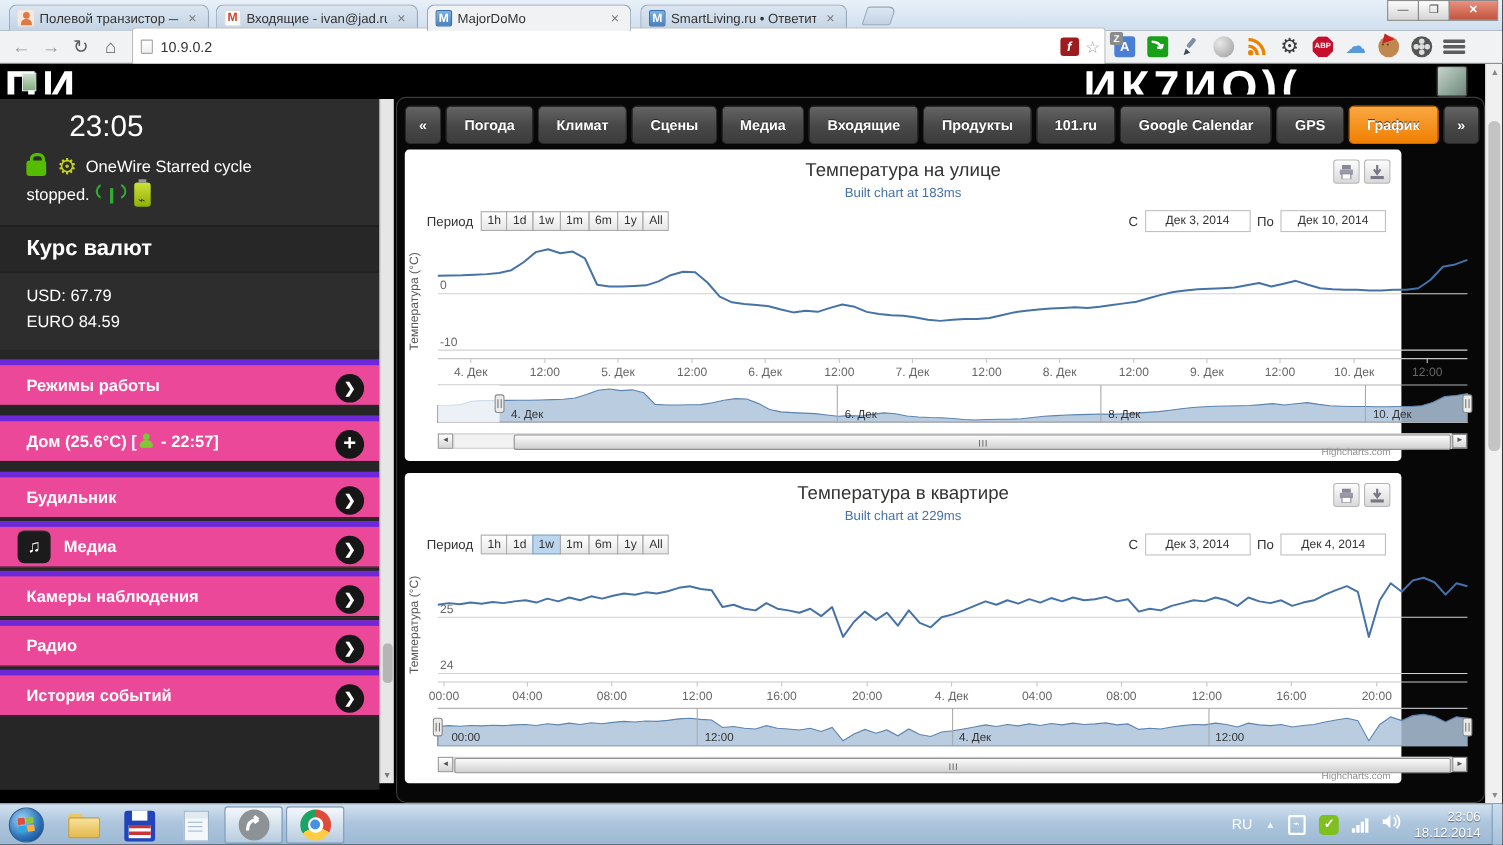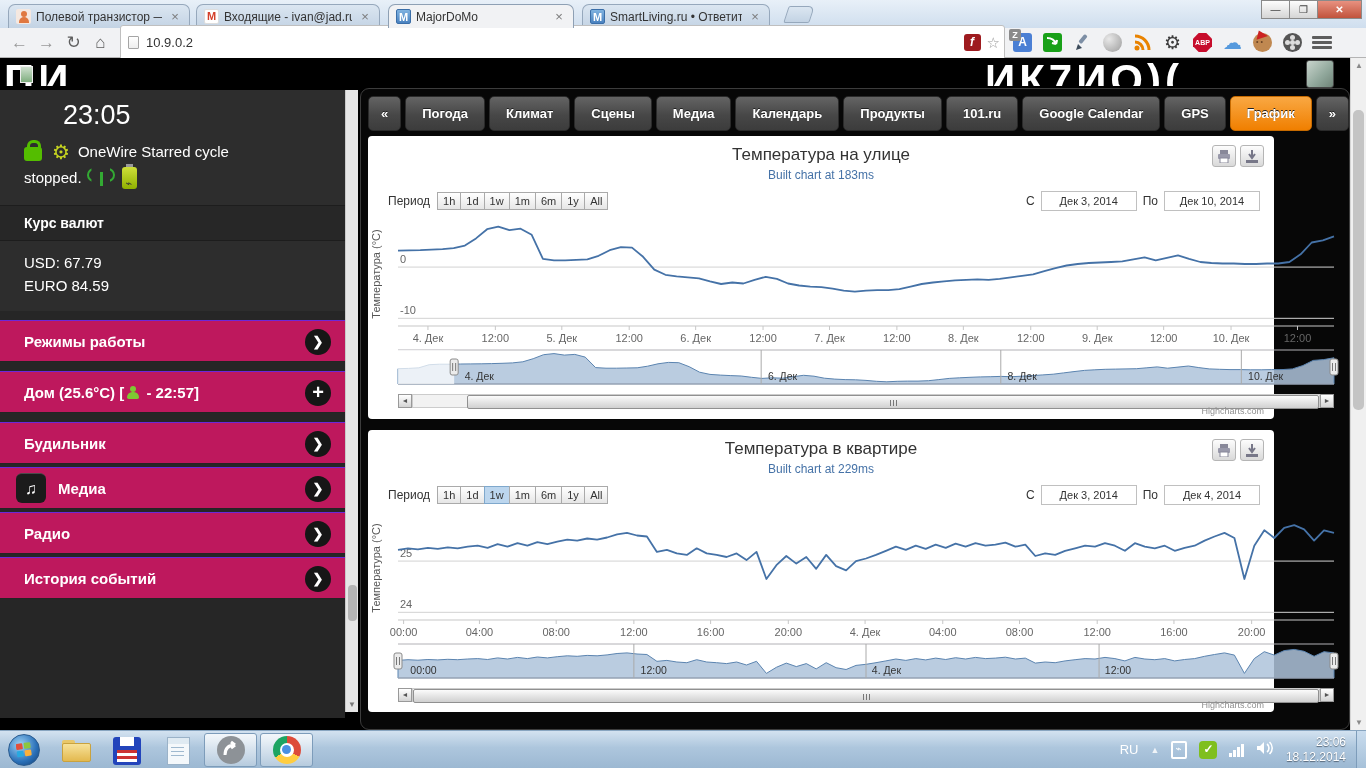--- a/index.html
+++ b/index.html
@@ -69,24 +69,24 @@
   .ic-lock { display:inline-block; vertical-align:-4px; width:18px; height:14px; background:#54bd00; border-radius:3px; position:relative; margin-right:10px;}
   .ic-lock:before { content:""; position:absolute; left:3px; top:-7px; width:8px; height:8px; border:3px solid #54bd00; border-bottom:none; border-radius:6px 6px 0 0;}
   .ic-gear { color:#c6d420; font-size:20px; vertical-align:-2px; margin-right:8px; }
   .ic-ant { display:inline-block; vertical-align:-5px; margin:0 10px 0 8px; position:relative; width:22px; height:20px;}
   .ic-ant .mast{ position:absolute; left:10px; top:4px; width:3px; height:14px; background:#33aa33; }
   .ic-ant .w1,.ic-ant .w2{ position:absolute; top:0; width:14px; height:14px; border:2.5px solid #33aa33; border-radius:50%; clip-path:polygon(0 0,35% 0,35% 100%,0 100%);}
   .ic-ant .w1{ left:-3px;} .ic-ant .w2{ left:11px; transform:scaleX(-1);}
   .ic-batt { display:inline-block; vertical-align:-6px; width:15px; height:22px; background:linear-gradient(#cfe03a,#8fb000); border-radius:3px; position:relative;}
   .ic-batt:before{ content:""; position:absolute; left:4px; top:-3px; width:7px; height:3px; background:#999; }
   .ic-batt:after{ content:"⌁"; position:absolute; left:4px; top:3px; color:#333; font-size:11px;}
-  .sechead { background:#272727; border-top:1px solid #1d1d1d; border-bottom:1px solid #1d1d1d; color:#fff; font-weight:bold; font-size:14px; padding:9px 24px; }
+  .sechead { background:#272727; border-top:1px solid #1d1d1d; border-bottom:1px solid #1d1d1d; color:#fff; font-weight:bold; font-size:20px; padding:9px 24px; }
   .rates { background:#2d2d2d; color:#fff; font-size:15px; padding:10px 24px 14px; line-height:23px; }
   .side-items { padding:6px 0 0; }
-  .side-item { position:relative; background:#be185d; margin:3px 0; height:42px; display:flex; align-items:center; padding:0 56px 0 24px; border-top:1px solid #6d28d9; border-bottom:1px solid #242424;}
+  .side-item { position:relative; background:#ec4899; margin:3px 0; height:42px; display:flex; align-items:center; padding:0 56px 0 24px; border-top:5px solid #6d28d9; border-bottom:1px solid #242424;}
   .side-item.gap { margin-top:9px; margin-bottom:9px; }
   .side-item .lbl { color:#fff; font-weight:bold; font-size:15px; white-space:nowrap; }
   .action-circle { position:absolute; right:14px; top:8px; width:26px; height:26px; border-radius:50%; background:#161616; color:#fff; text-align:center; font-weight:bold; }
   .action-circle.chev:before{ content:"❯"; font-size:13px; line-height:26px; }
   .action-circle.plus:before{ content:"+"; font-size:20px; line-height:24px; }
   .music-ic { width:30px; height:30px; border-radius:6px; background:#1b1b1b; border-top:1px solid #4a4a4a; color:#fff; font-size:16px; text-align:center; line-height:29px; margin:0 12px 0 -8px; flex:none;}
   .person-ic { display:inline-block; width:12px; height:14px; position:relative; margin:0 3px; vertical-align:-2px;}
   .person-ic:before{ content:""; position:absolute; left:3px; top:0; width:6px; height:6px; border-radius:50%; background:#7ec832;}
   .person-ic:after{ content:""; position:absolute; left:0; top:6px; width:12px; height:7px; border-radius:6px 6px 2px 2px; background:#7ec832;}
   .side-scroll { position:absolute; left:345px; top:32px; width:13px; height:622px; background:#e6e6e6; border-left:1px solid #c9c9c9;}
@@ -275,20 +275,24 @@
         <div class="side-item">
           <span class="lbl">Будильник</span>
           <div class="action-circle chev"></div>
         </div>
         <div class="side-item">
           <div class="music-ic">♫</div>
           <span class="lbl">Медиа</span>
           <div class="action-circle chev"></div>
         </div>
         <div class="side-item">
+          <span class="lbl">Камеры наблюдения</span>
+          <div class="action-circle chev"></div>
+        </div>
+        <div class="side-item">
           <span class="lbl">Радио</span>
           <div class="action-circle chev"></div>
         </div>
         <div class="side-item">
           <span class="lbl">История событий</span>
           <div class="action-circle chev"></div>
         </div>
       </div>
   </div>
   <div class="side-scroll">
@@ -296,21 +300,21 @@
     <div class="side-down">▼</div>
   </div>
 
   <div class="main-frame"></div>
   <div class="ctabs" id="ctabs">
       <div class="ctab arrow">«</div>
       <div class="ctab">Погода</div>
       <div class="ctab">Климат</div>
       <div class="ctab">Сцены</div>
       <div class="ctab">Медиа</div>
-      <div class="ctab">Календарь</div>
+      <div class="ctab">Входящие</div>
       <div class="ctab">Продукты</div>
       <div class="ctab">101.ru</div>
       <div class="ctab">Google Calendar</div>
       <div class="ctab">GPS</div>
       <div class="ctab active">График</div>
       <div class="ctab arrow">»</div>
     </div>
 
   <div class="card card1">
     <div class="ch-title">Температура на улице</div>

